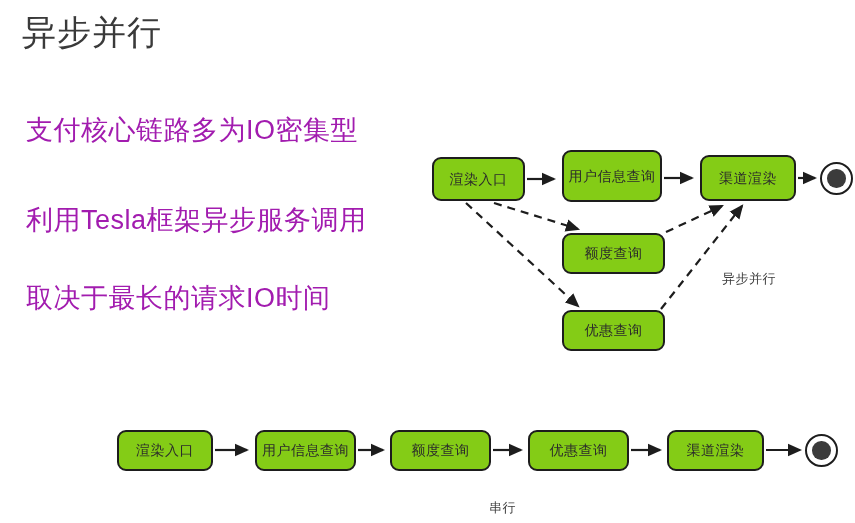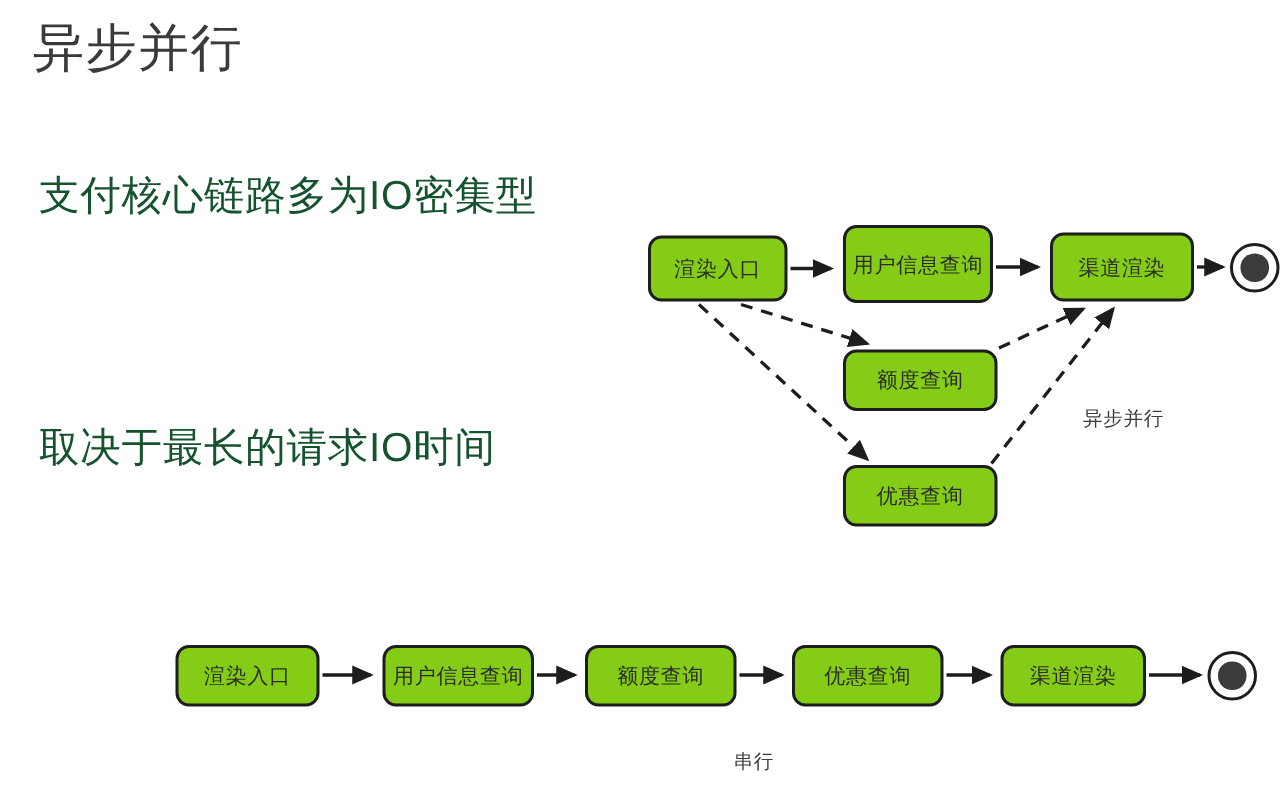--- a/index.html
+++ b/index.html
@@ -35,21 +35,21 @@
     white-space: nowrap;
     font-weight: 400;
   }
 
   
   .bullet-line {
     position: absolute;
     left: 26px;
     font-size: 27px;
     line-height: 34px;
-    color: #14532d;
+    color: #a21caf;
     letter-spacing: 0.5px;
     white-space: nowrap;
     font-weight: 400;
   }
   #bullet-0 { top: 113px; }
   #bullet-1 { top: 203px; }
   #bullet-2 { top: 281px; }
 
   
   .flow-svg {
@@ -123,20 +123,21 @@
   #ser-caption{ left: 489px; top: 500px; }
 </style>
 </head>
 <body>
 
 <div id="slide">
 
   <div id="slide-title">异步并行</div>
 
   <div id="bullet-0" class="bullet-line">支付核心链路多为IO密集型</div>
+  <div id="bullet-1" class="bullet-line">利用Tesla框架异步服务调用</div>
   <div id="bullet-2" class="bullet-line">取决于最长的请求IO时间</div>
 
   <svg class="flow-svg" viewBox="0 0 855 523" xmlns="http://www.w3.org/2000/svg">
     <defs>
       <marker id="arrow-solid" viewBox="0 0 10 10" refX="8.5" refY="5" markerWidth="6.5" markerHeight="6.5" orient="auto-start-reverse">
         <path d="M 0 0.6 L 10 5 L 0 9.4 z" fill="#1d1d1d"></path>
       </marker>
       <marker id="arrow-dashed" viewBox="0 0 10 10" refX="8.5" refY="5" markerWidth="6.5" markerHeight="6.5" orient="auto-start-reverse">
         <path d="M 0 0.6 L 10 5 L 0 9.4 z" fill="#1d1d1d"></path>
       </marker>

